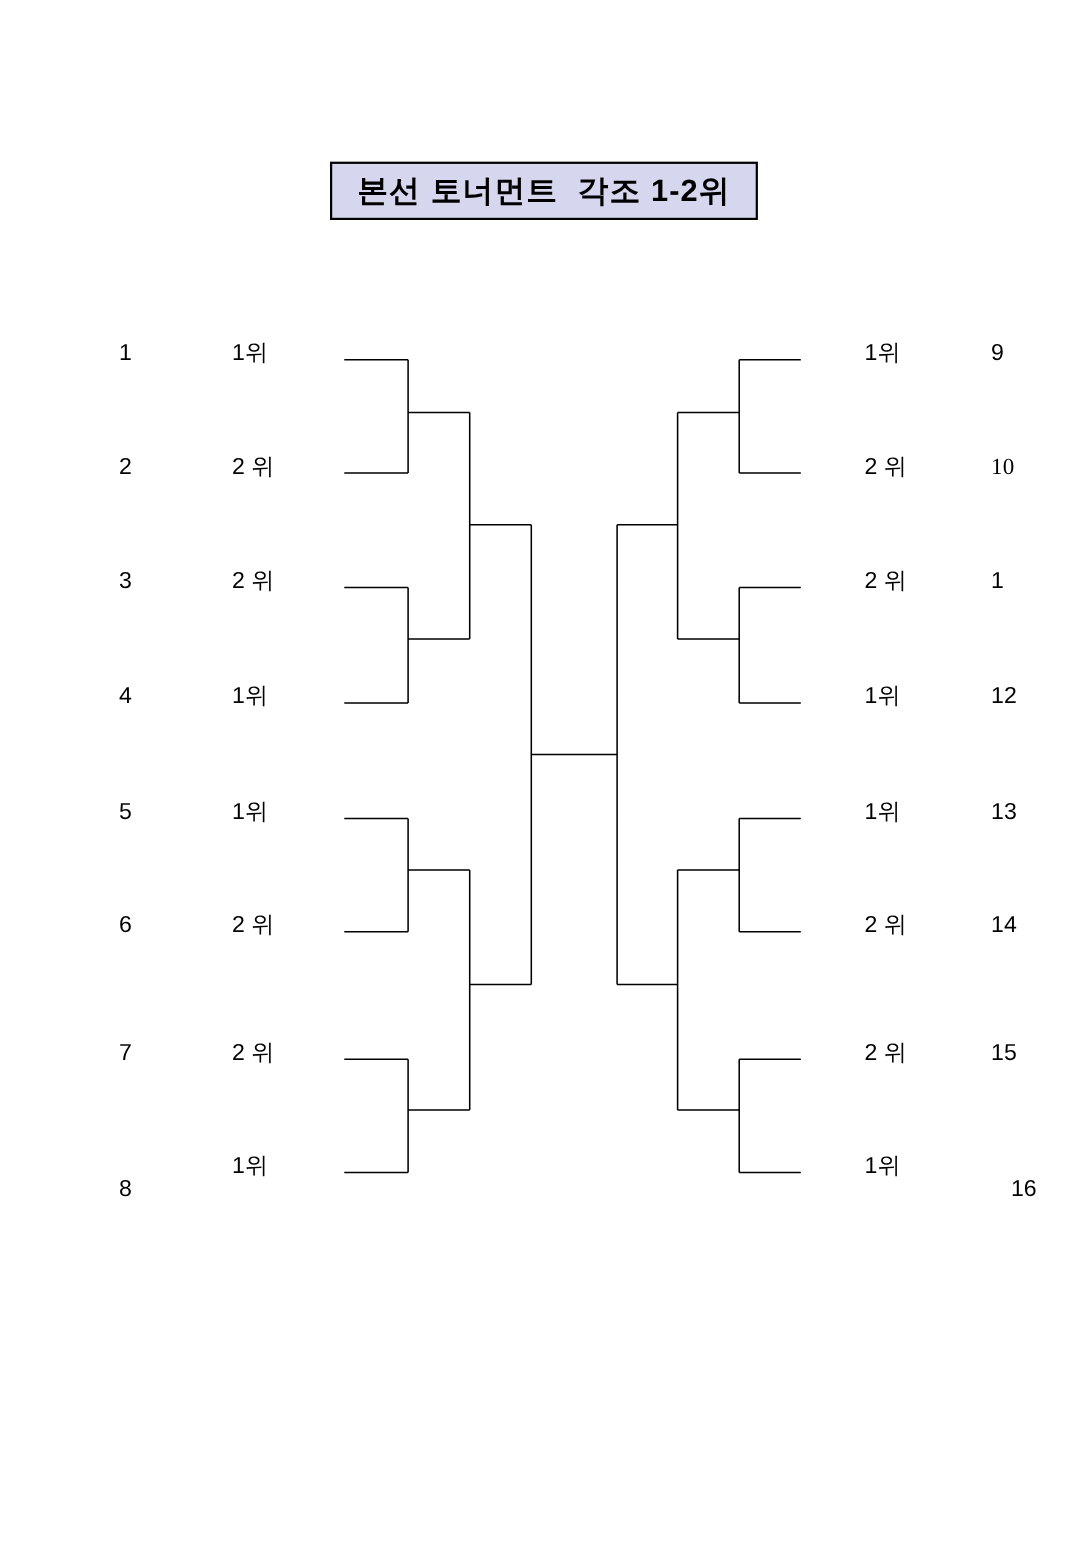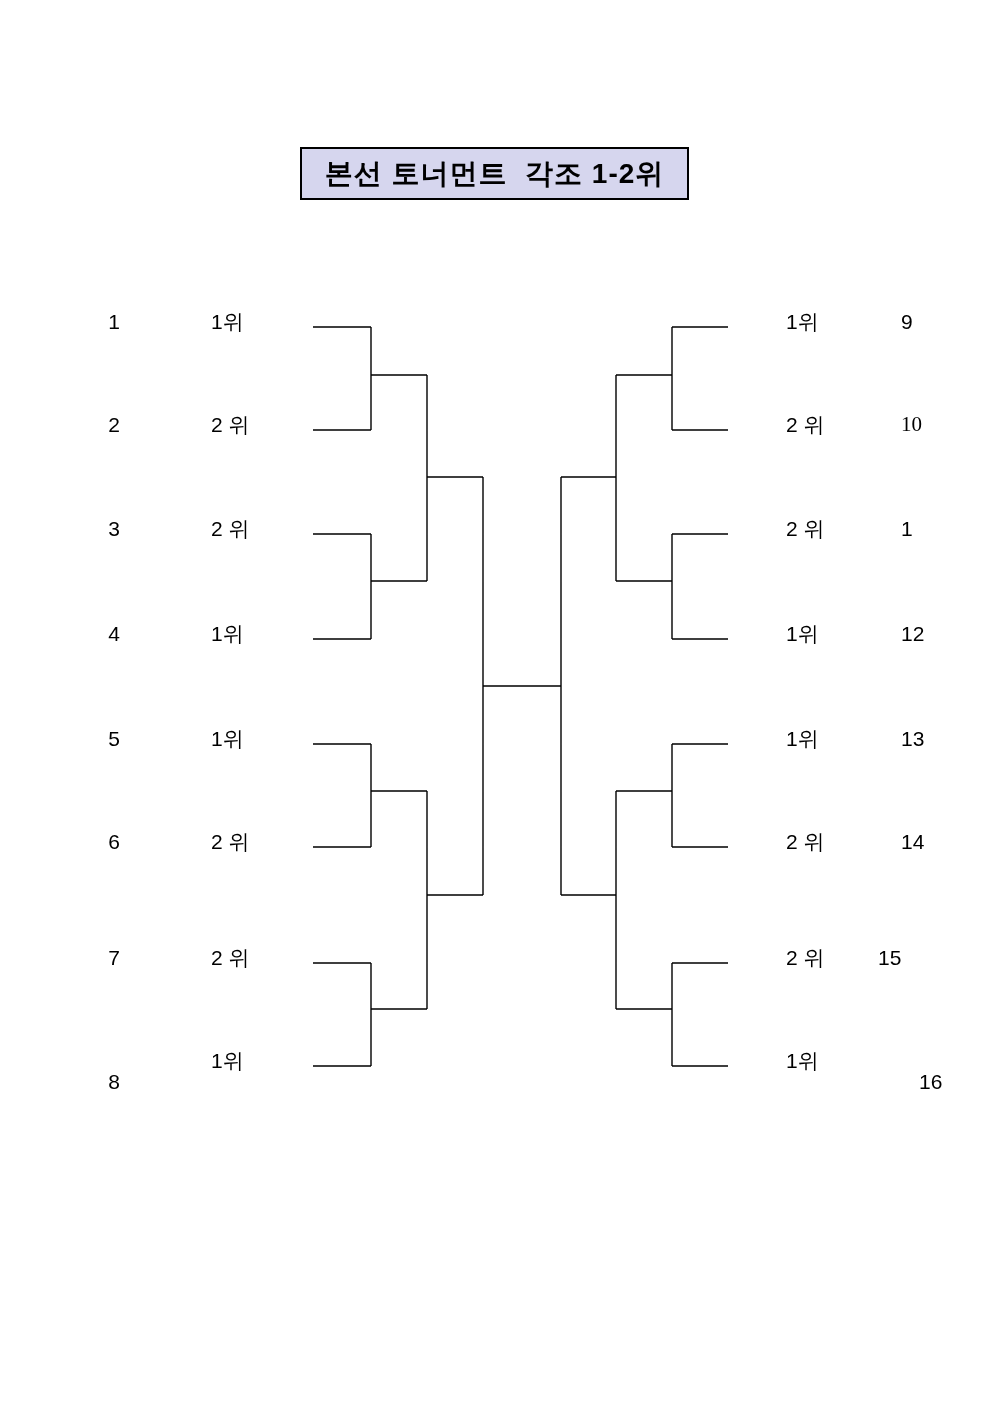--- a/index.html
+++ b/index.html
@@ -89,20 +89,20 @@
       <div class="bracket-label" style="left: 211px; top: 738px;">1위</div>
       <div class="bracket-label" style="left: 786px; top: 738px;">1위</div>
       <div class="bracket-label" style="left: 901px; top: 738px;">13</div>
       <div class="bracket-label seed-num-left" style="left: 114px; top: 841px;">6</div>
       <div class="bracket-label" style="left: 211px; top: 841px;">2 위</div>
       <div class="bracket-label" style="left: 786px; top: 841px;">2 위</div>
       <div class="bracket-label" style="left: 901px; top: 841px;">14</div>
       <div class="bracket-label seed-num-left" style="left: 114px; top: 957px;">7</div>
       <div class="bracket-label" style="left: 211px; top: 957px;">2 위</div>
       <div class="bracket-label" style="left: 786px; top: 957px;">2 위</div>
-      <div class="bracket-label" style="left: 878px; top: 957px;">15</div>
+      <div class="bracket-label" style="left: 901px; top: 957px;">15</div>
       <div class="bracket-label seed-num-left" style="left: 114px; top: 1081px;">8</div>
       <div class="bracket-label" style="left: 211px; top: 1060px;">1위</div>
       <div class="bracket-label" style="left: 786px; top: 1060px;">1위</div>
       <div class="bracket-label" style="left: 901px; top: 1081px; margin-left: 18px;">16</div>
     </div>
 
 </div>
 
 </body></html>

